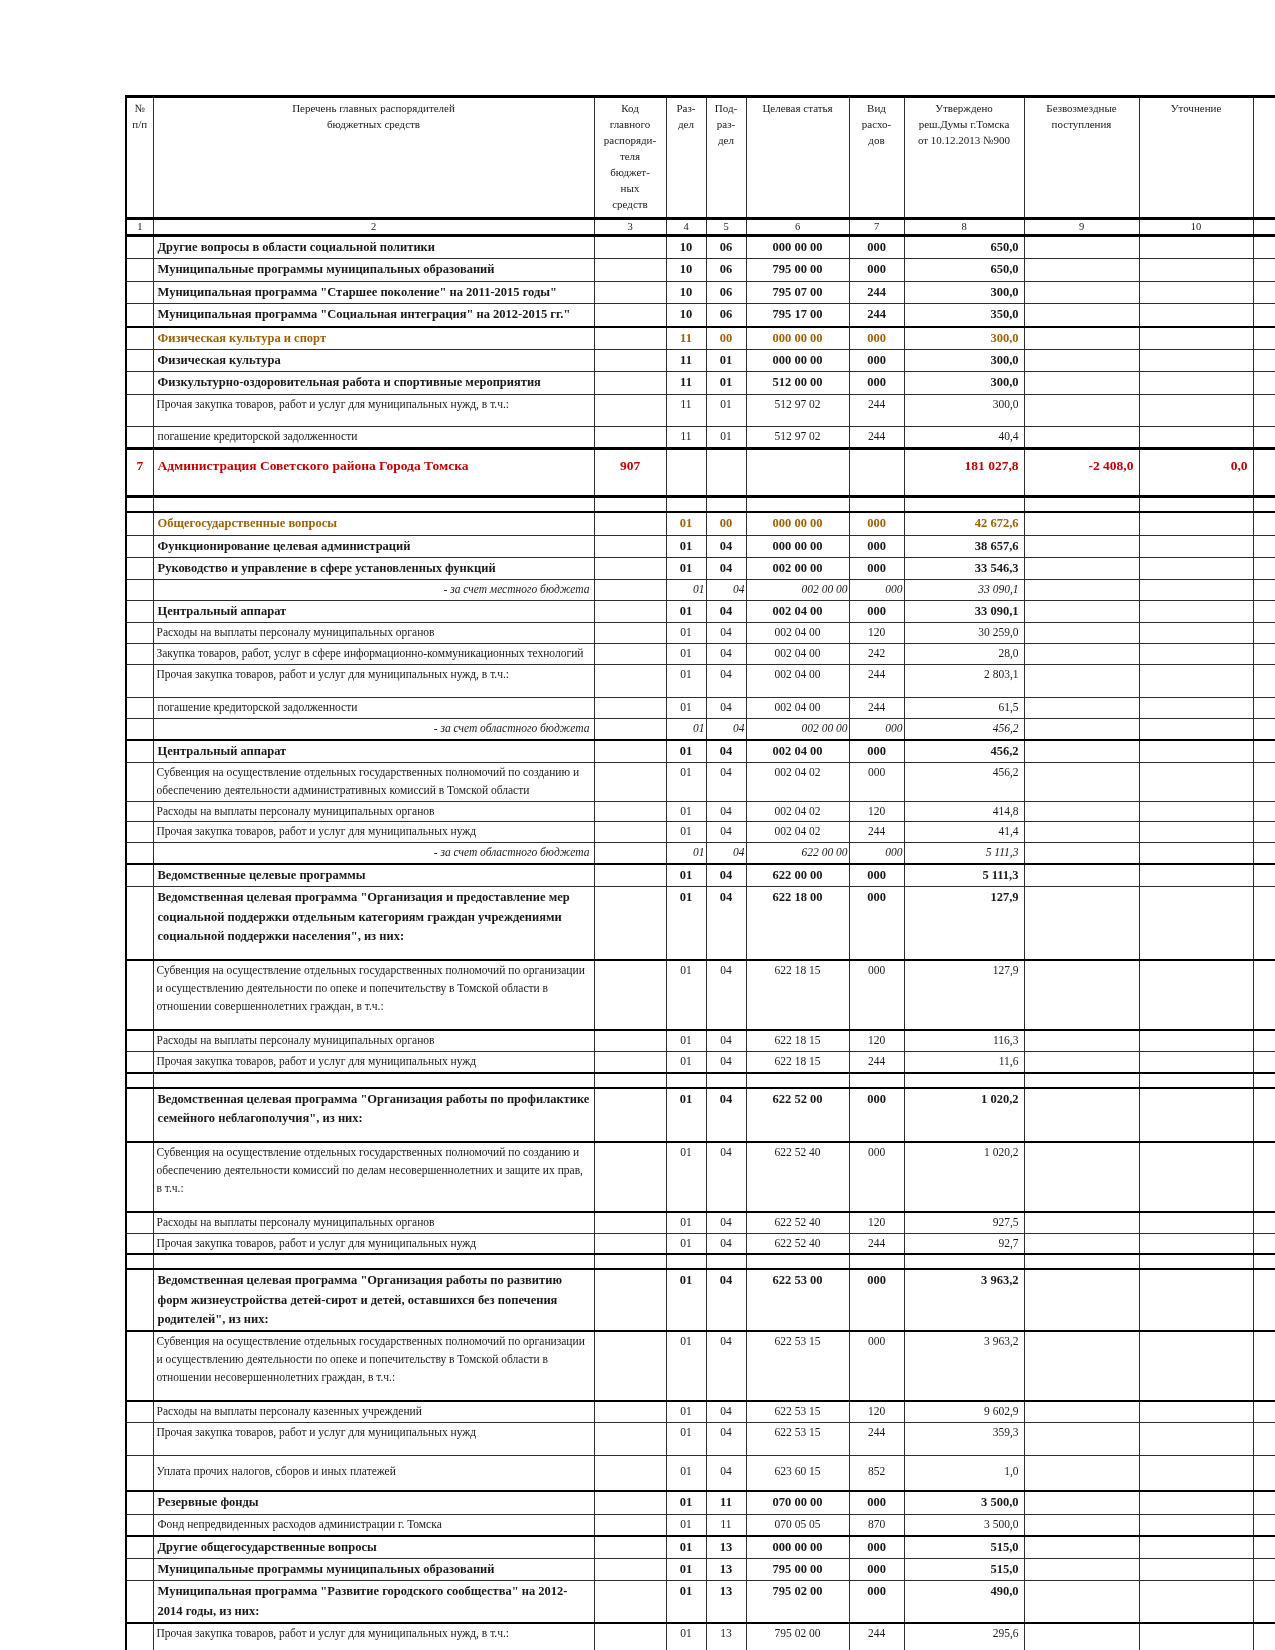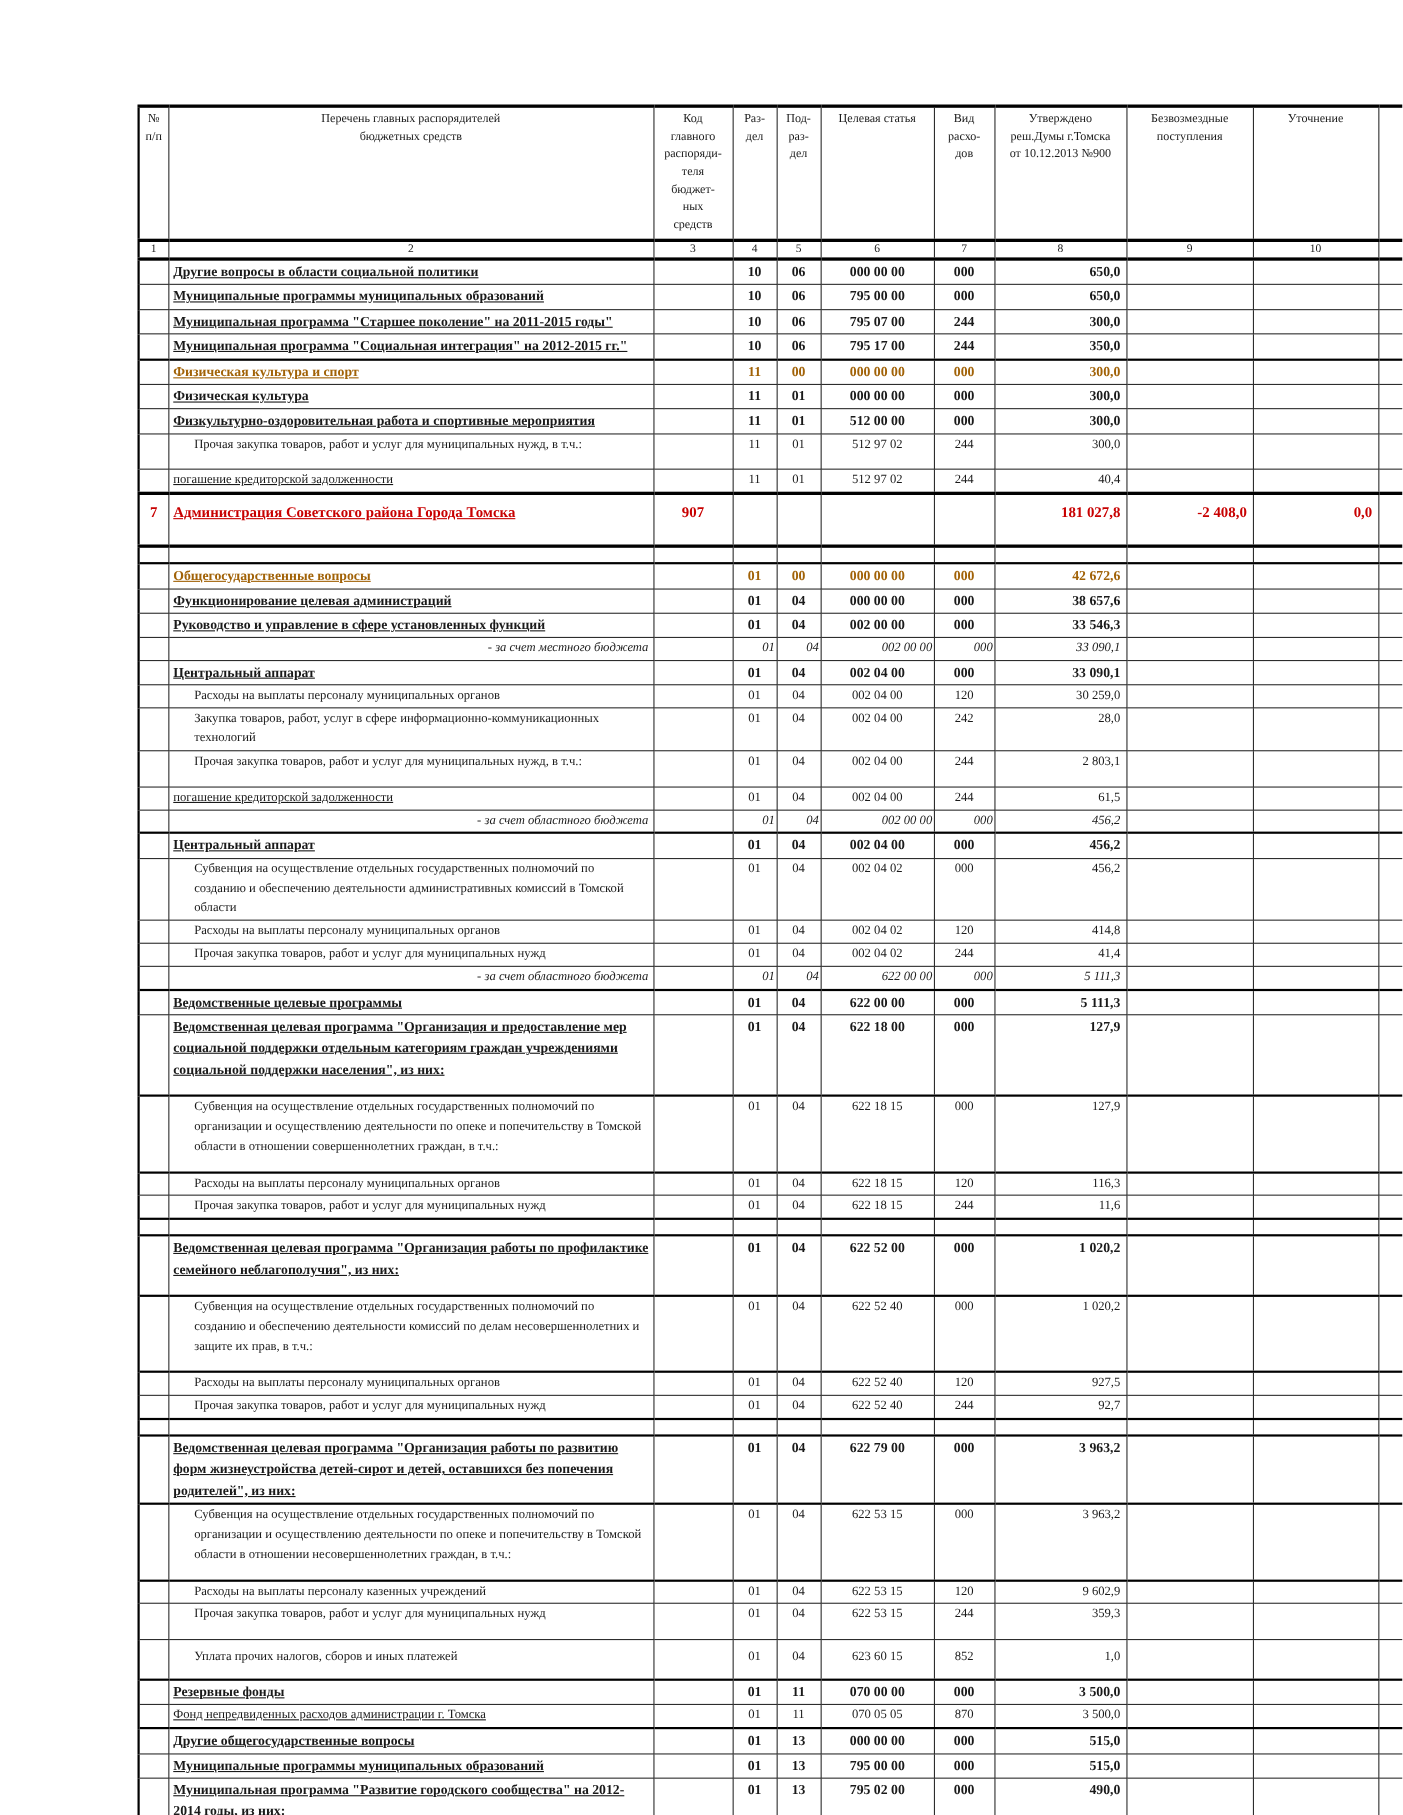--- a/index.html
+++ b/index.html
@@ -22,23 +22,23 @@
     background:#fff;
   }
   thead tr.numrow th {
     font-weight:normal; font-size:10.5px; text-align:center;
     padding:0; height:14px; line-height:14px; border-bottom:3px solid #000;
   }
   
   td { font-size:11.5px; padding:1px 4px; line-height:1.55; }
   td.c { text-align:center; padding-left:1px; padding-right:1px; }
   td.r { text-align:right; padding-right:5px; }
-  td.name { padding-left:23px; }
+  td.name { padding-left:3px; }
   tr.b td, tr.bl td, tr.rd td { font-weight:bold; font-size:12.5px; }
-  tr.b td.name, tr.bl td.name, tr.rd td.name, tr.ni td.name { padding-left:4px;text-decoration:underline; }
+  tr.b td.name, tr.bl td.name, tr.rd td.name, tr.ni td.name { padding-left:4px; }
   tr.bl td { color:#a16207; }
   tr.rd td {
     color:#c80000; font-size:13.5px;
     border-top:3px solid #000; border-bottom:3px solid #000;
     padding-top:6px; padding-bottom:18px;
   }
   tr.i td { font-style:italic;text-align:right; }
   tr.tt td { border-top:2.5px solid #000; }
   tr.sp td { height:13px; padding:0; }
   tr.pad td { padding-bottom:13px; }
@@ -589,21 +589,21 @@
           <td class="r"></td>
           <td class="r"></td>
           <td class="off"></td>
         </tr>
         <tr class="b tt">
           <td class="c numcol"></td>
           <td class="name">Ведомственная целевая программа "Организация работы по развитию форм жизнеустройства детей-сирот и детей, оставшихся без попечения родителей", из них:</td>
           <td class="c"></td>
           <td class="c">01</td>
           <td class="c">04</td>
-          <td class="c">622 79 00</td>
+          <td class="c">622 53 00</td>
           <td class="c">000</td>
           <td class="r">3 963,2</td>
           <td class="r"></td>
           <td class="r"></td>
           <td class="off"></td>
         </tr>
         <tr class="n tt pad">
           <td class="c numcol"></td>
           <td class="name">Субвенция на осуществление отдельных государственных полномочий по организации и осуществлению деятельности по опеке и попечительству в Томской области в отношении несовершеннолетних граждан, в т.ч.:</td>
           <td class="c"></td>

